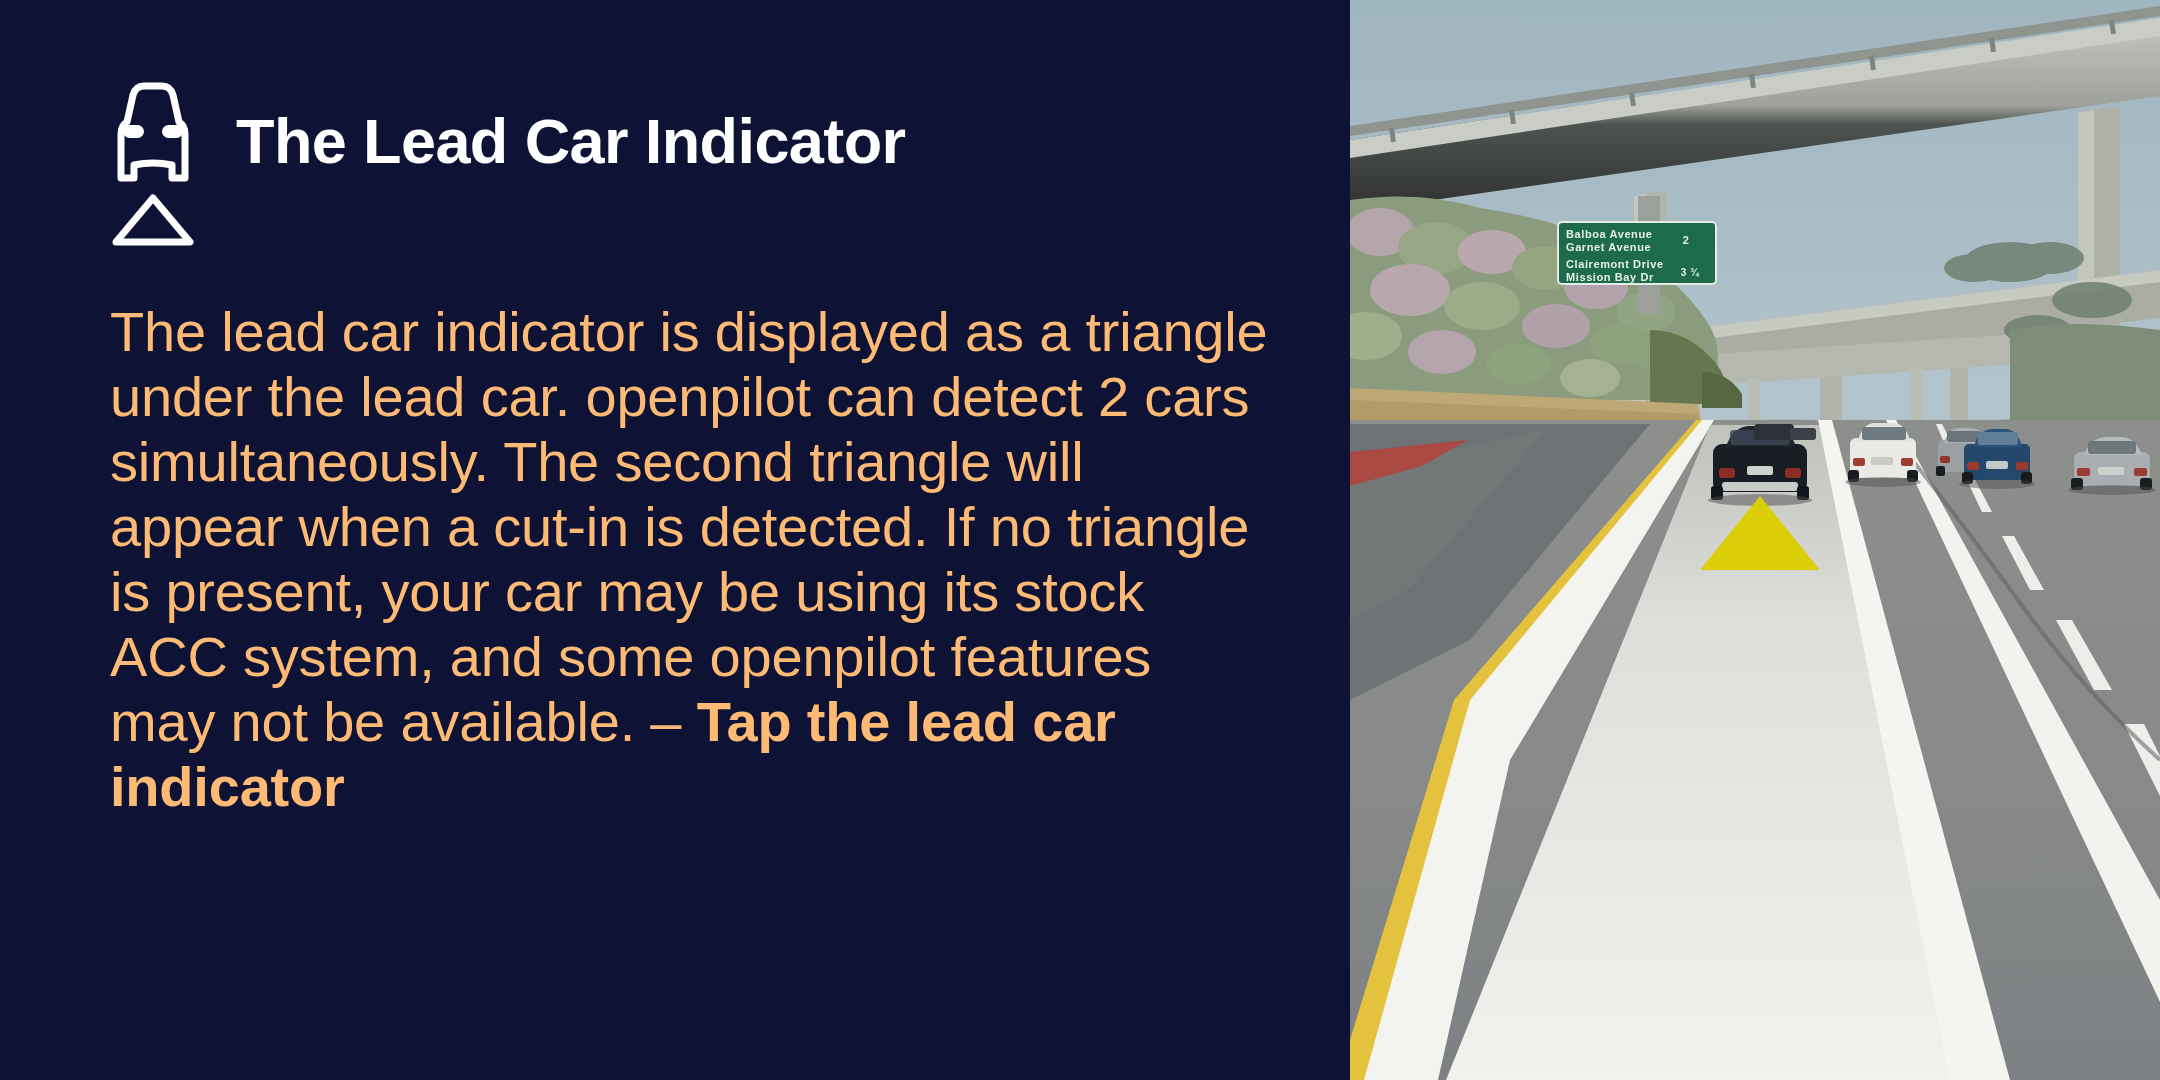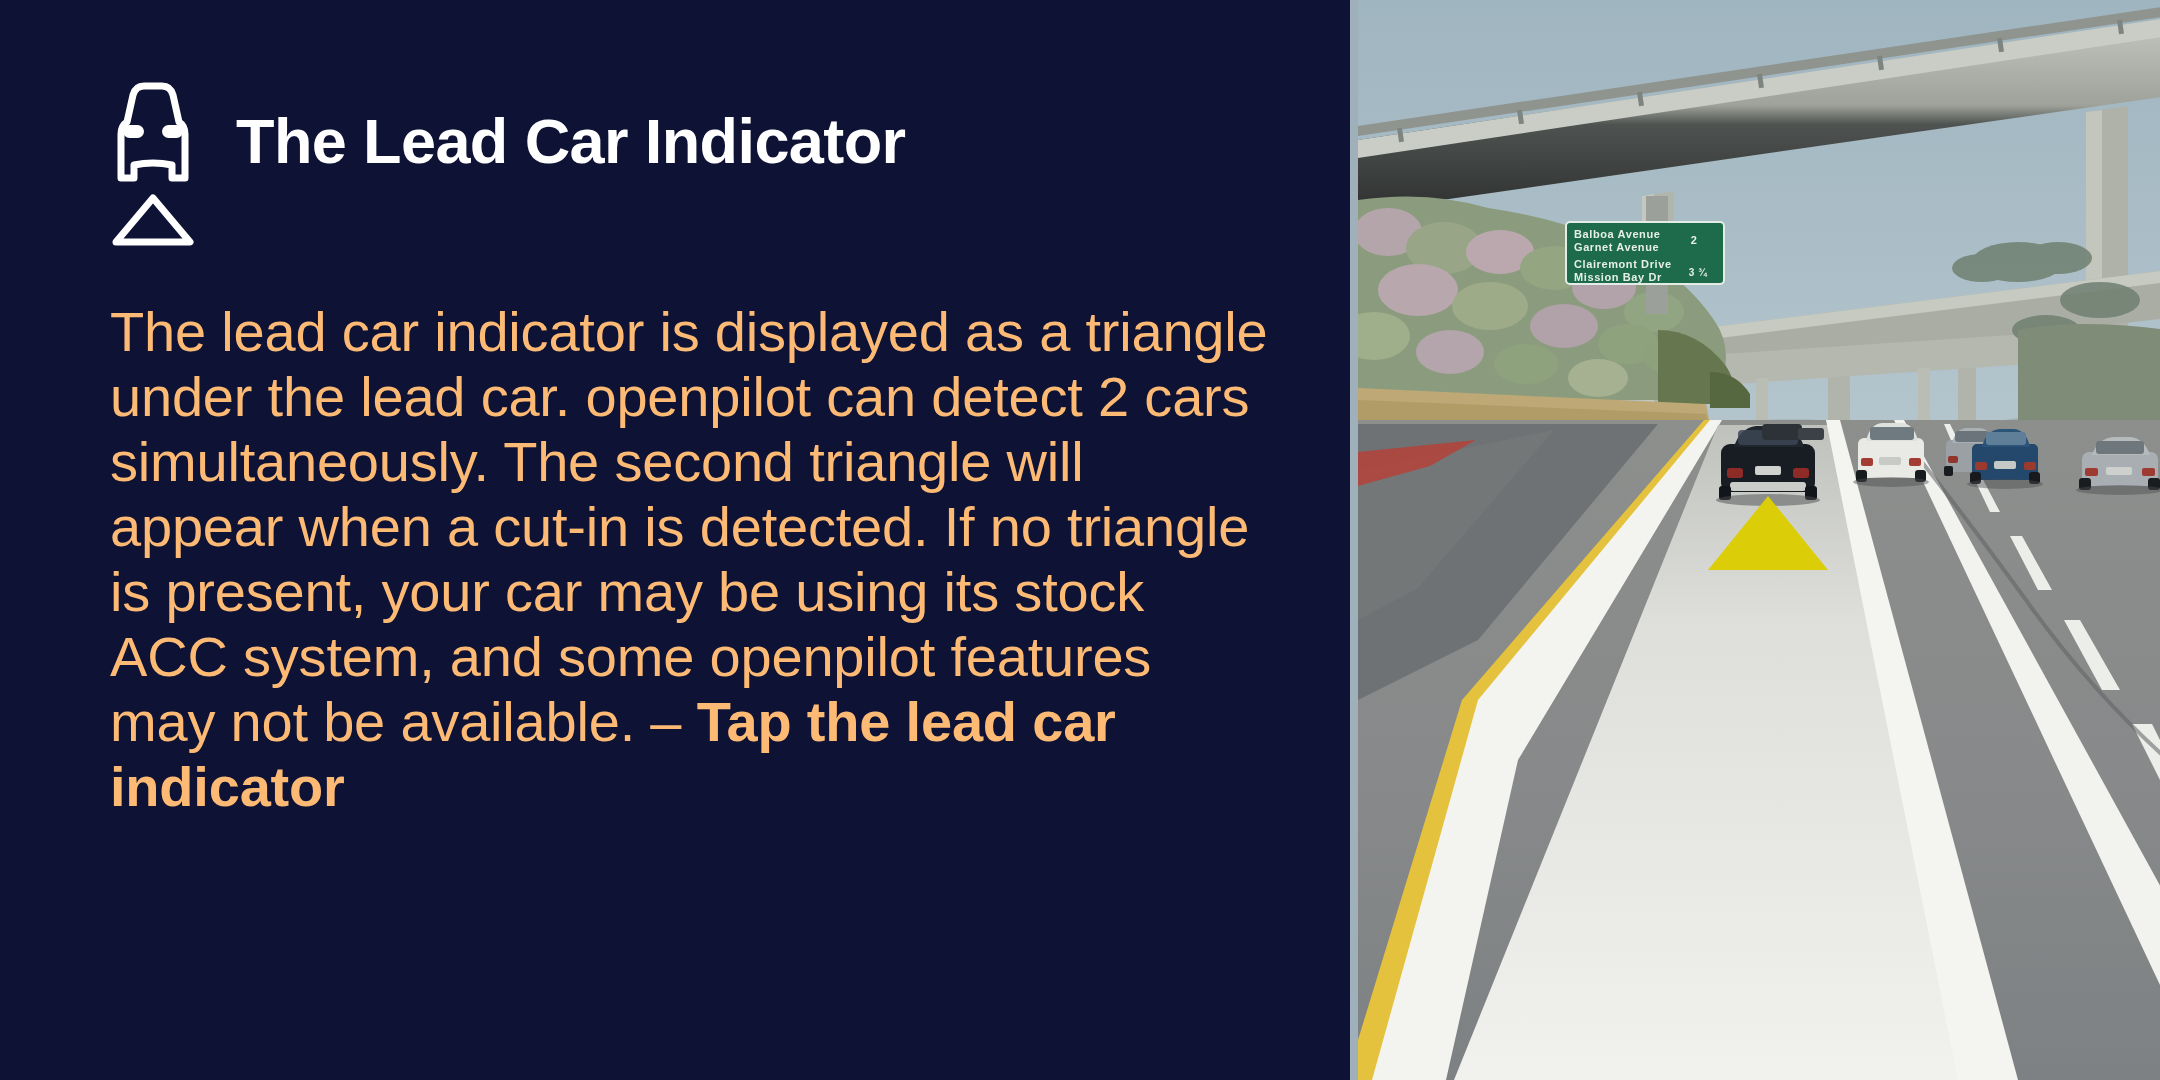--- a/index.html
+++ b/index.html
@@ -63,21 +63,20 @@
     font-weight:700;
   }
 
   
   .photo-panel {
     position:relative;
     width:810px; height:1080px;
     flex:0 0 810px;
     overflow:hidden;
     background:#9fb0bb;
-    padding-left:8px;
   }
   .photo-panel svg { display:block; width:810px; height:1080px; }
 </style>
 </head>
 <body>
 
 <div class="screen">
 
   <section class="info-panel">
 

